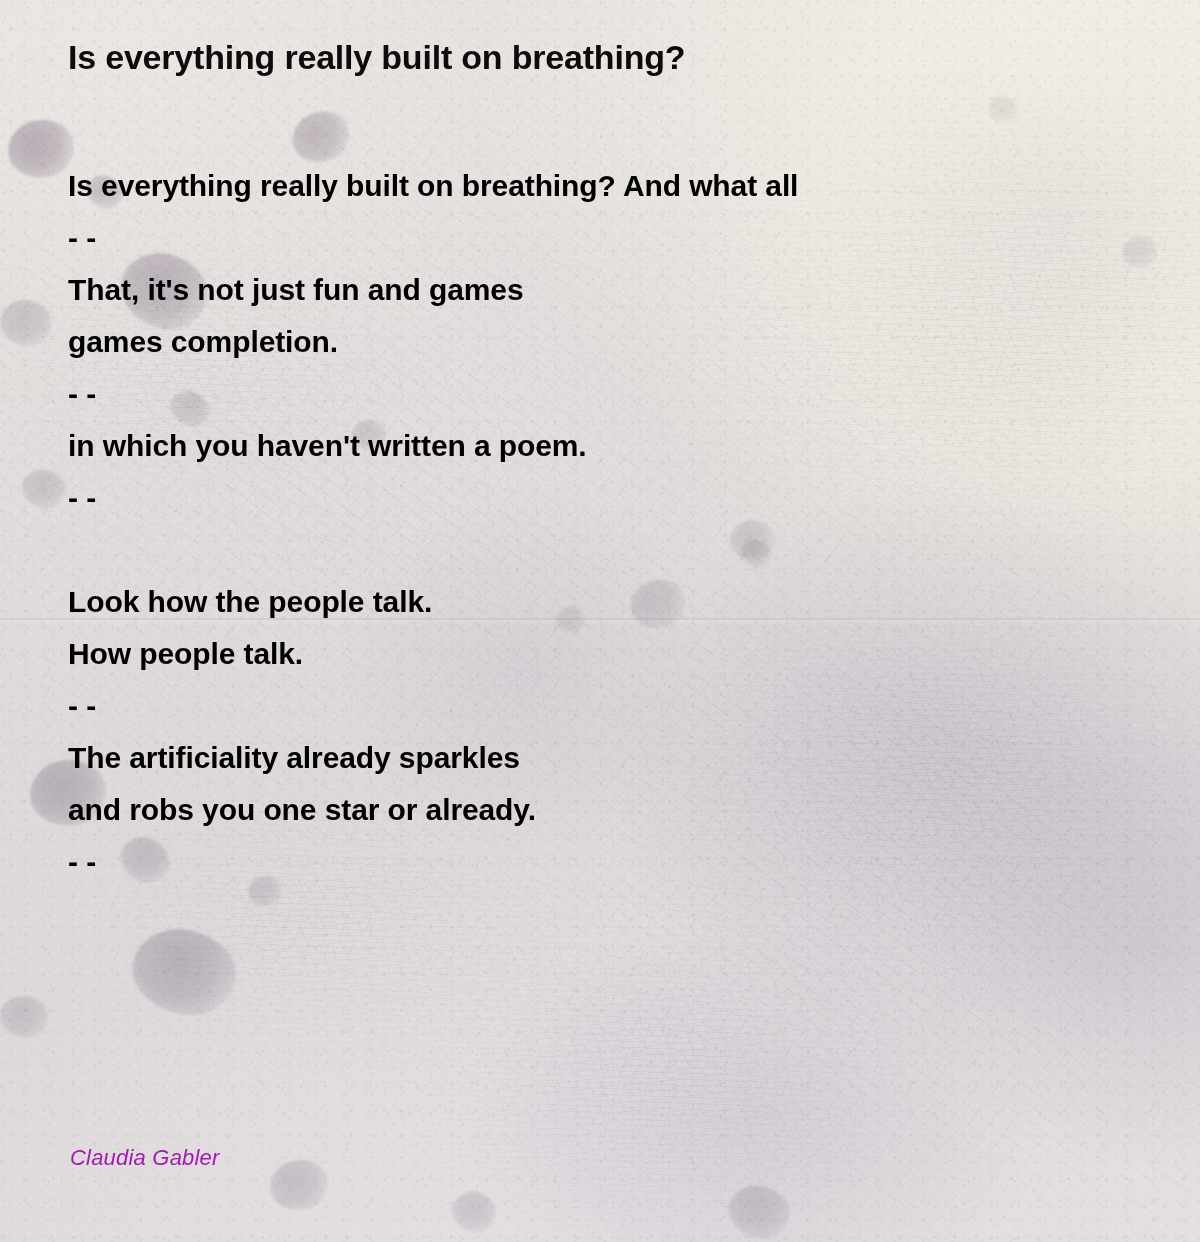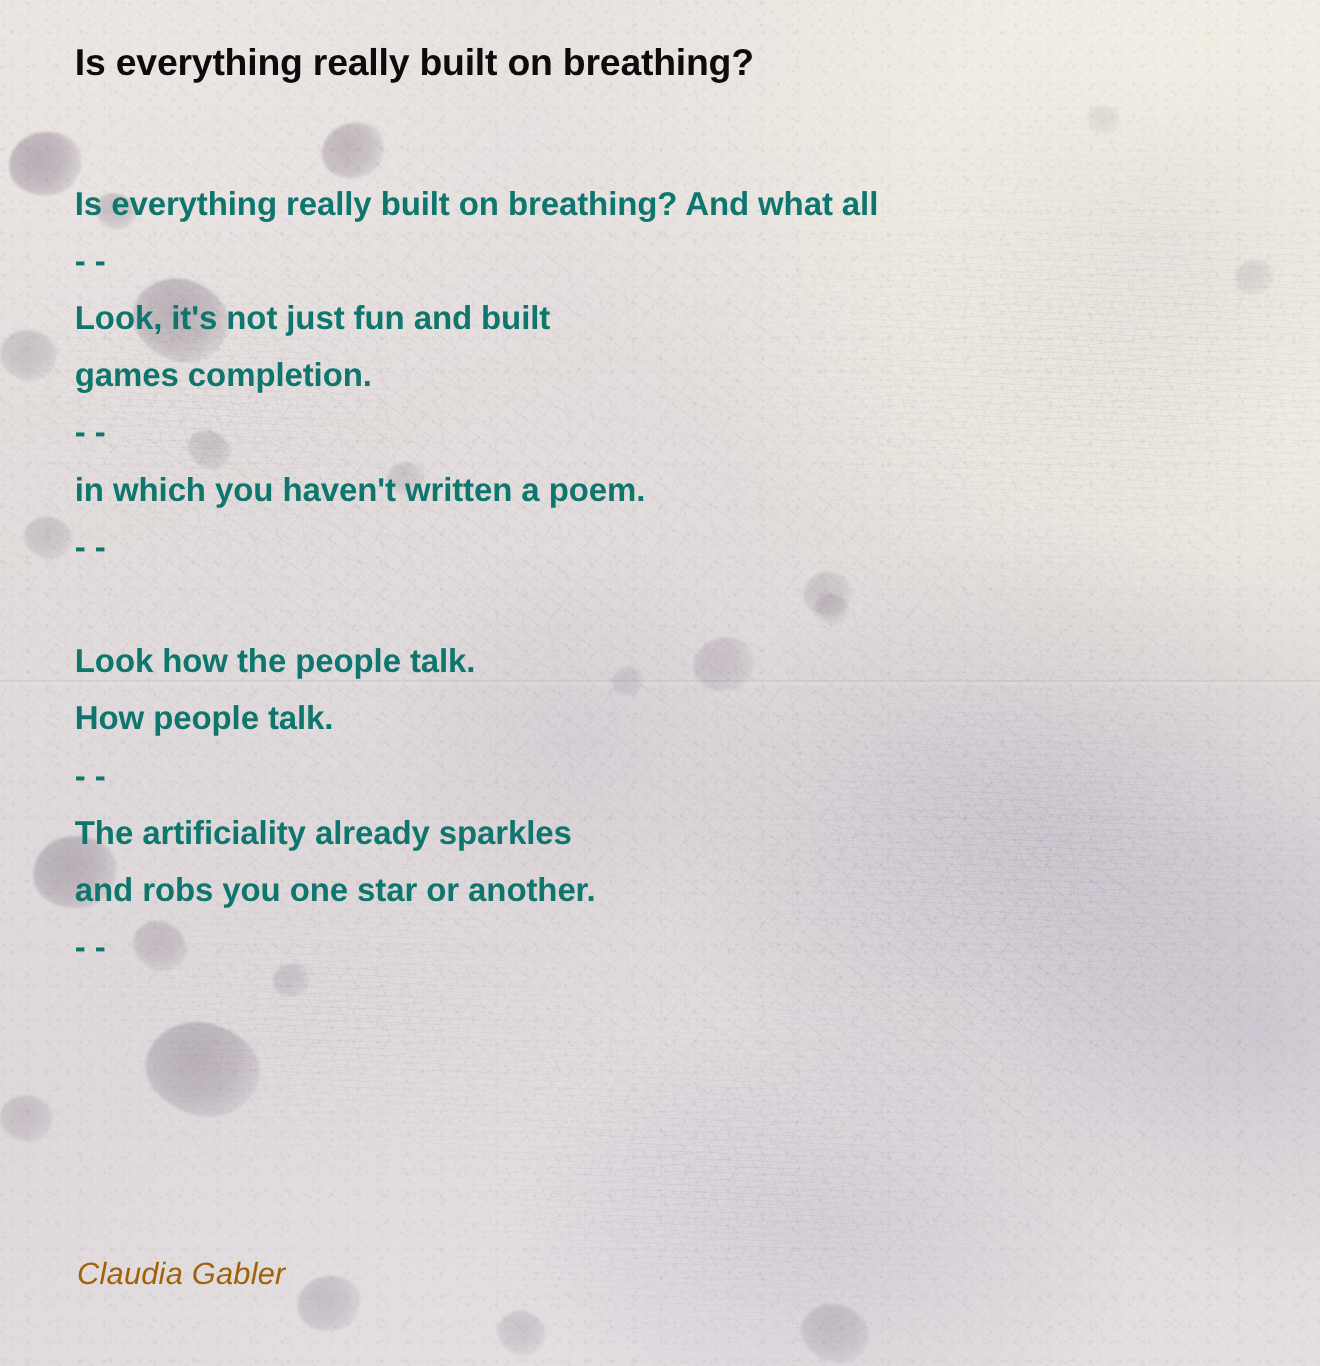--- a/index.html
+++ b/index.html
@@ -156,35 +156,35 @@
     left: 68px;
     top: 160px;
     width: 1060px;
   }
 
   .poem-line {
     font-size: 30px;
     font-weight: bold;
     line-height: 52px;
     height: 52px;
-    color: #0f766e;
+    color: #000000;
     letter-spacing: -0.1px;
     white-space: pre;
   }
   .poem-line.is-blank { color: transparent; }
 
   .poem-author {
     position: absolute;
     left: 70px;
     top: 1136px;
-    font-size: 28px;
+    font-size: 22px;
     font-style: italic;
     font-weight: normal;
     line-height: 44px;
-    color: #a16207;
+    color: #a21caf;
     letter-spacing: 0.2px;
     white-space: nowrap;
   }
 </style>
 </head>
 <body>
 
 <div class="poem-page">
 
   <div class="tex tex-base"></div>
@@ -219,30 +219,30 @@
       <div class="blot" style="left: 556px; top: 606px; width: 30px; height: 26px; opacity: 0.3; transform: rotate(-30deg);"></div>
     </div>
 
   <div class="content">
 
     <h1 class="poem-title">Is everything really built on breathing?</h1>
 
     <div class="poem-body" id="poem-body">
         <div class="poem-line">Is everything really built on breathing? And what all</div>
         <div class="poem-line">- -</div>
-        <div class="poem-line">Look, it's not just fun and built</div>
+        <div class="poem-line">That, it's not just fun and games</div>
         <div class="poem-line">games completion.</div>
         <div class="poem-line">- -</div>
         <div class="poem-line">in which you haven't written a poem.</div>
         <div class="poem-line">- -</div>
         <div class="poem-line is-blank">&nbsp;</div>
         <div class="poem-line">Look how the people talk.</div>
         <div class="poem-line">How people talk.</div>
         <div class="poem-line">- -</div>
         <div class="poem-line">The artificiality already sparkles</div>
-        <div class="poem-line">and robs you one star or another.</div>
+        <div class="poem-line">and robs you one star or already.</div>
         <div class="poem-line">- -</div>
       </div>
 
     <div class="poem-author">Claudia Gabler</div>
 
   </div>
 </div>
 
 </body></html>

